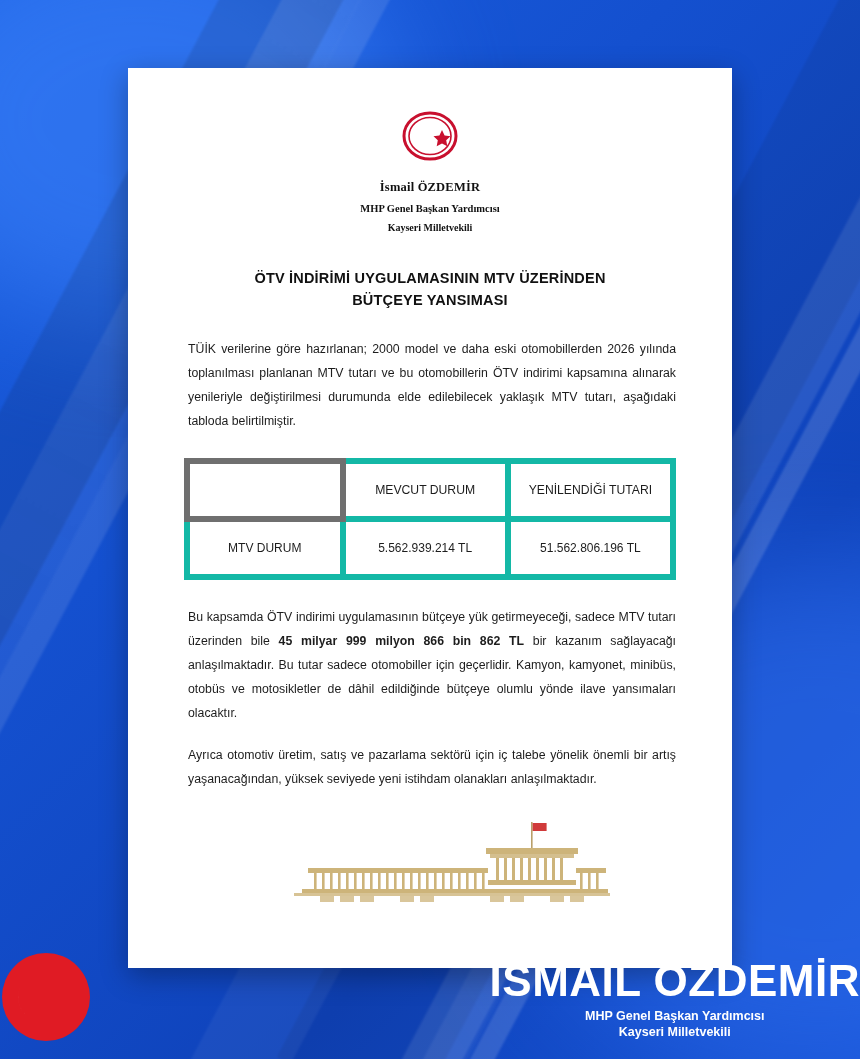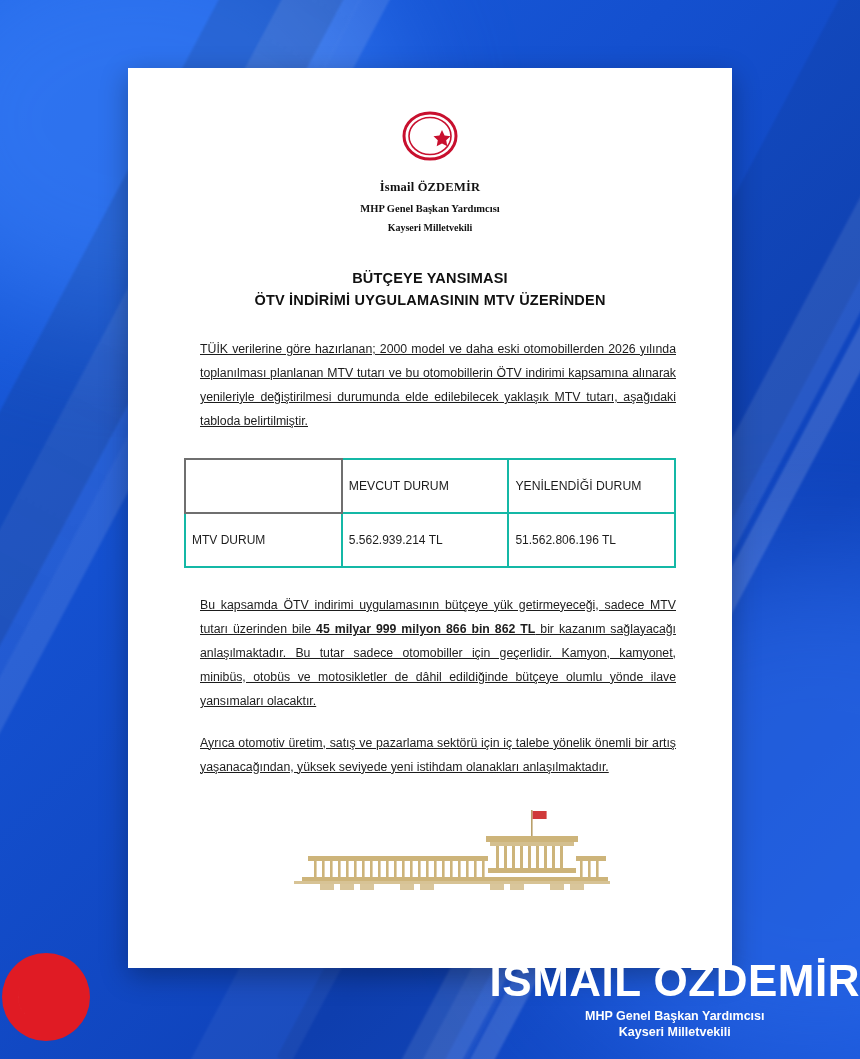--- a/index.html
+++ b/index.html
@@ -91,37 +91,36 @@
     letter-spacing: .2px;
     line-height: 1.55;
   }
 
   
   .para {
     font-size: 12.3px;
     line-height: 1.95;
     color: #1d1d1d;
     text-align: justify;
-    margin: 0 0 18px 16px;
-    text-decoration: underline;
+    margin: 0 0 18px 4px;
   }
   .para b { font-weight: bold; }
 
   
   table.mtv {
     width: 100%;
     border-collapse: collapse;
     margin: 24px 0 26px 0;
     font-size: 12px;
     color: #1d1d1d;
   }
   table.mtv td {
-    border: 2px solid #14b8a6;
+    border: 6px solid #14b8a6;
     height: 44px;
-    text-align: left;
+    text-align: center;
     vertical-align: middle;
     padding: 4px 6px;
   }
   table.mtv td.blank { border-color: #6f6f6f; }
   table.mtv td.hdr { font-size: 12.2px; }
   table.mtv .col1 { width: 32%; }
   table.mtv .col2 { width: 34%; }
   table.mtv .col3 { width: 34%; }
 
   
@@ -195,32 +194,32 @@
       </svg>
     </div>
 
     <div class="nameblock">
       <div class="l1">İsmail ÖZDEMİR</div>
       <div class="l2">MHP Genel Başkan Yardımcısı</div>
       <div class="l3">Kayseri Milletvekili</div>
     </div>
 
     <div class="doc-title">
+      <div>ÖTV İNDİRİMİ UYGULAMASININ MTV ÜZERİNDEN</div>
       <div>BÜTÇEYE YANSIMASI</div>
-      <div>ÖTV İNDİRİMİ UYGULAMASININ MTV ÜZERİNDEN</div>
     </div>
 
     <p class="para">TÜİK verilerine göre hazırlanan; 2000 model ve daha eski otomobillerden 2026 yılında toplanılması planlanan MTV tutarı ve bu otomobillerin ÖTV indirimi kapsamına alınarak yenileriyle değiştirilmesi durumunda elde edilebilecek yaklaşık MTV tutarı, aşağıdaki tabloda belirtilmiştir.</p>
 
     <table class="mtv">
       <tbody>
           <tr>
         <td class="col1 blank hdr"></td>
         <td class="col2 hdr">MEVCUT DURUM</td>
-        <td class="col3 hdr">YENİLENDİĞİ DURUM</td>
+        <td class="col3 hdr">YENİLENDİĞİ TUTARI</td>
       </tr>
       <tr>
         <td class="col1">MTV DURUM</td>
         <td class="col2">5.562.939.214 TL</td>
         <td class="col3">51.562.806.196 TL</td>
       </tr>
     </tbody>
       </table>
 
     <p class="para"><span>Bu kapsamda ÖTV indirimi uygulamasının bütçeye yük getirmeyeceği, sadece MTV tutarı üzerinden bile </span><b>45 milyar 999 milyon 866 bin 862 TL</b><span> bir kazanım sağlayacağı anlaşılmaktadır. Bu tutar sadece otomobiller için geçerlidir. Kamyon, kamyonet, minibüs, otobüs ve motosikletler de dâhil edildiğinde bütçeye olumlu yönde ilave yansımaları olacaktır.</span></p>

